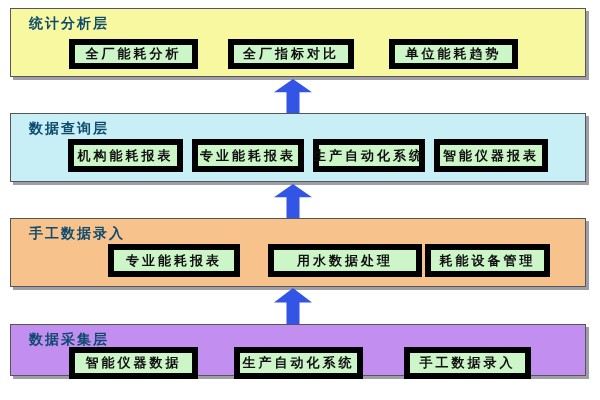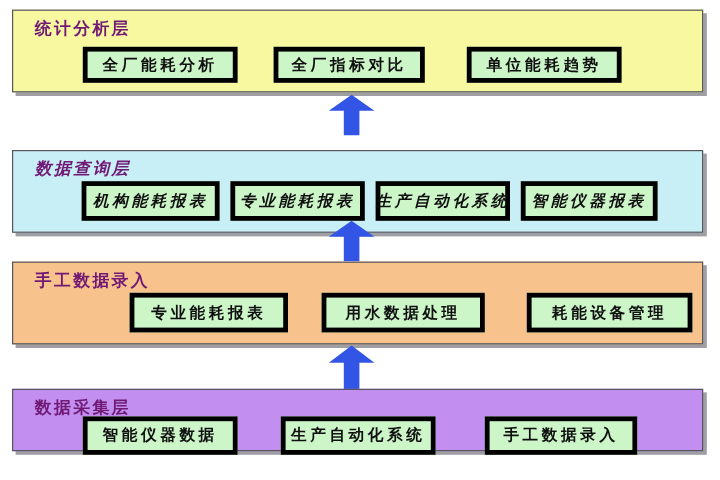--- a/index.html
+++ b/index.html
@@ -13,36 +13,36 @@
   .layer{
     position:absolute;
     left:10px;
     width:576px;
     height:69px;
     border:1px solid #55555c;
     box-shadow:3px 3px 0 var(--shadow, #9e9ea4);
     box-sizing:border-box;
   }
   #layer1{top:8px;  background:var(--layer1-bg,#f8f8a0);}
-  #layer2{top:125px;background:var(--layer2-bg,#c8eef6);font-style:italic;}
+  #layer2{top:113px;background:var(--layer2-bg,#c8eef6);}
   #layer3{top:218px;background:var(--layer3-bg,#f8c28c);}
   #layer4{top:324px;height:52px;background:var(--layer4-bg,#c28ff0);font-family:Liberation Mono, monospace;}
   .layer-label{
     position:absolute;
     left:18px;top:6px;
     font-size:14px;
     font-weight:bold;
     letter-spacing:2px;
-    color:#701a75;
+    color:#0c4a6e;
     white-space:nowrap;
   }
   .node{
     position:absolute;
     background:var(--box-bg,#ccf5c8);
-    border:4px solid #000000;
+    border:6px solid #000000;
     box-sizing:border-box;
     display:flex;
     align-items:center;
     justify-content:center;
     font-size:13px;
     font-weight:bold;
     letter-spacing:3px;
     color:#101010;
     white-space:nowrap;
   }
@@ -89,22 +89,22 @@
 
   <div class="arrow" id="arrow2">
     <svg viewBox="0 0 38 36" preserveAspectRatio="none" aria-hidden="true">
       <polygon points="19,0 38,14 25.5,14 25.5,36 12.5,36 12.5,14 0,14" fill="currentColor"></polygon>
     </svg>
   </div>
 
   <div class="layer l3" id="layer3">
     <span class="layer-label">手工数据录入</span>
     <div class="node" style="left:97px;width:132px;">专业能耗报表</div>
-    <div class="node" style="left:257px;width:136px;text-align:right;">用水数据处理</div>
-    <div class="node" style="left:428px;width:138px;">耗能设备管理</div>
+    <div class="node" style="left:257px;width:154px;text-align:right;">用水数据处理</div>
+    <div class="node" style="left:414px;width:125px;">耗能设备管理</div>
   </div>
 
   <div class="arrow" id="arrow3">
     <svg viewBox="0 0 38 36" preserveAspectRatio="none" aria-hidden="true">
       <polygon points="19,0 38,14 25.5,14 25.5,36 12.5,36 12.5,14 0,14" fill="currentColor"></polygon>
     </svg>
   </div>
 
   <div class="layer l4" id="layer4">
     <span class="layer-label">数据采集层</span>

